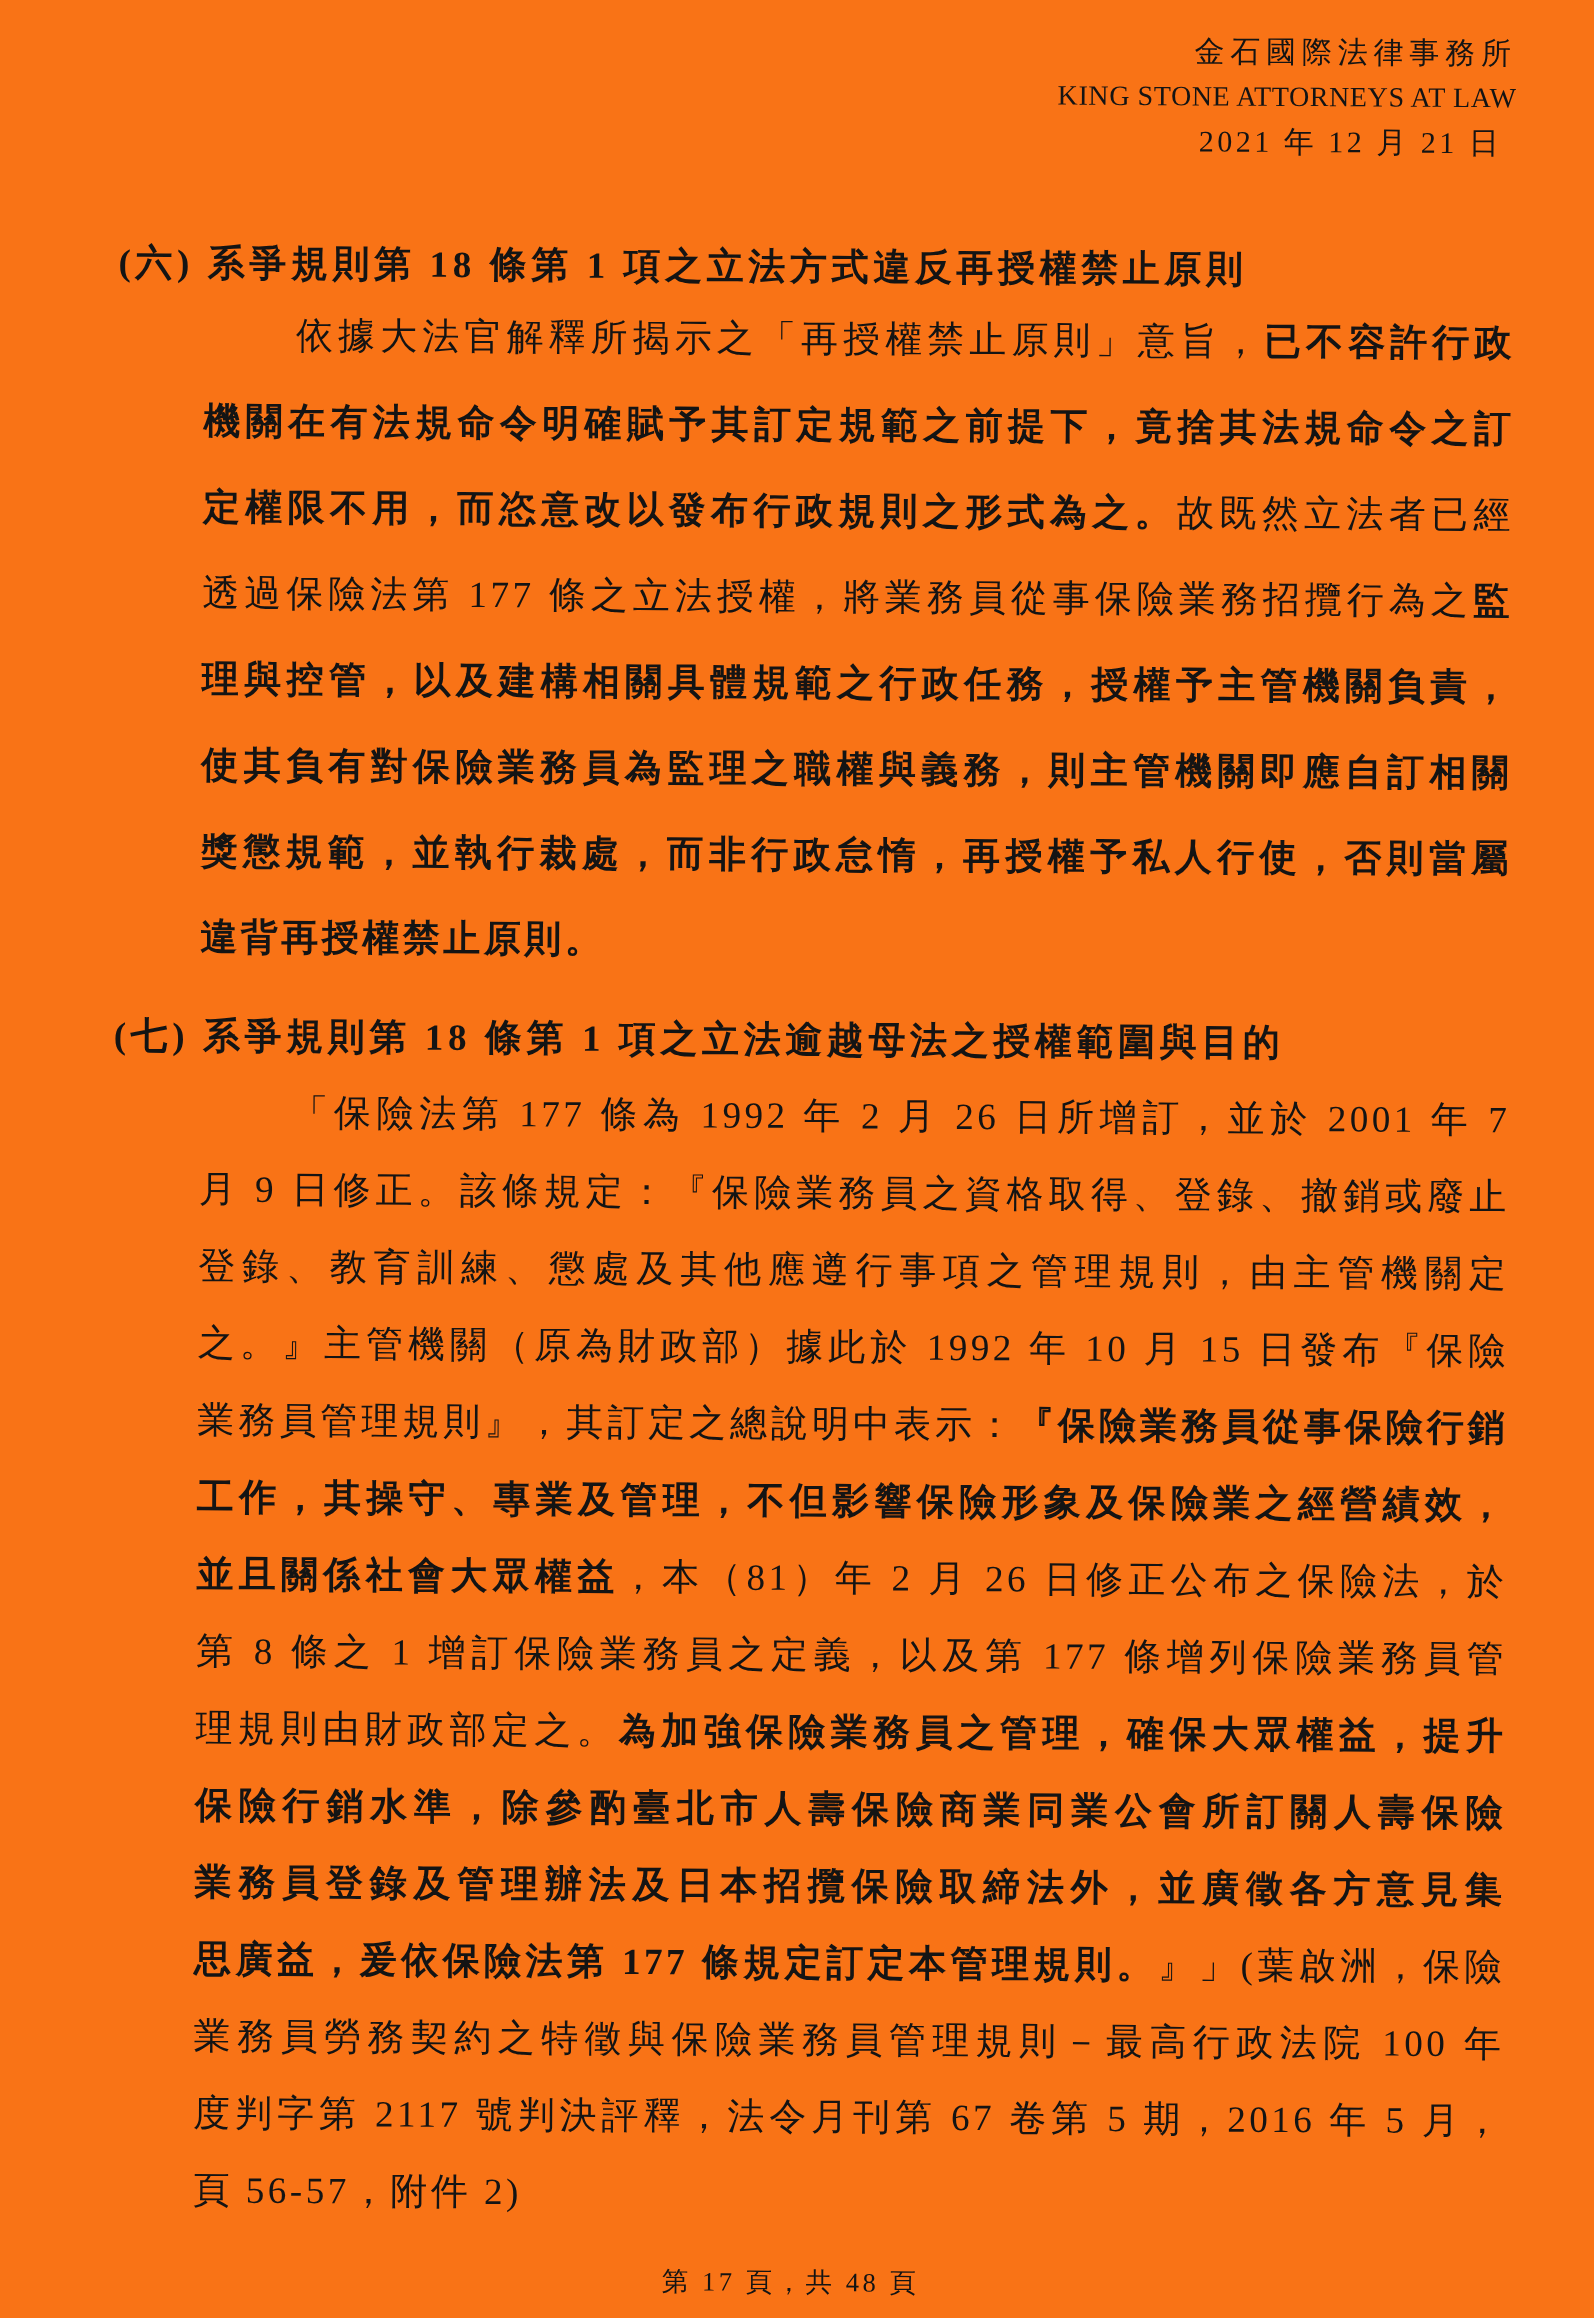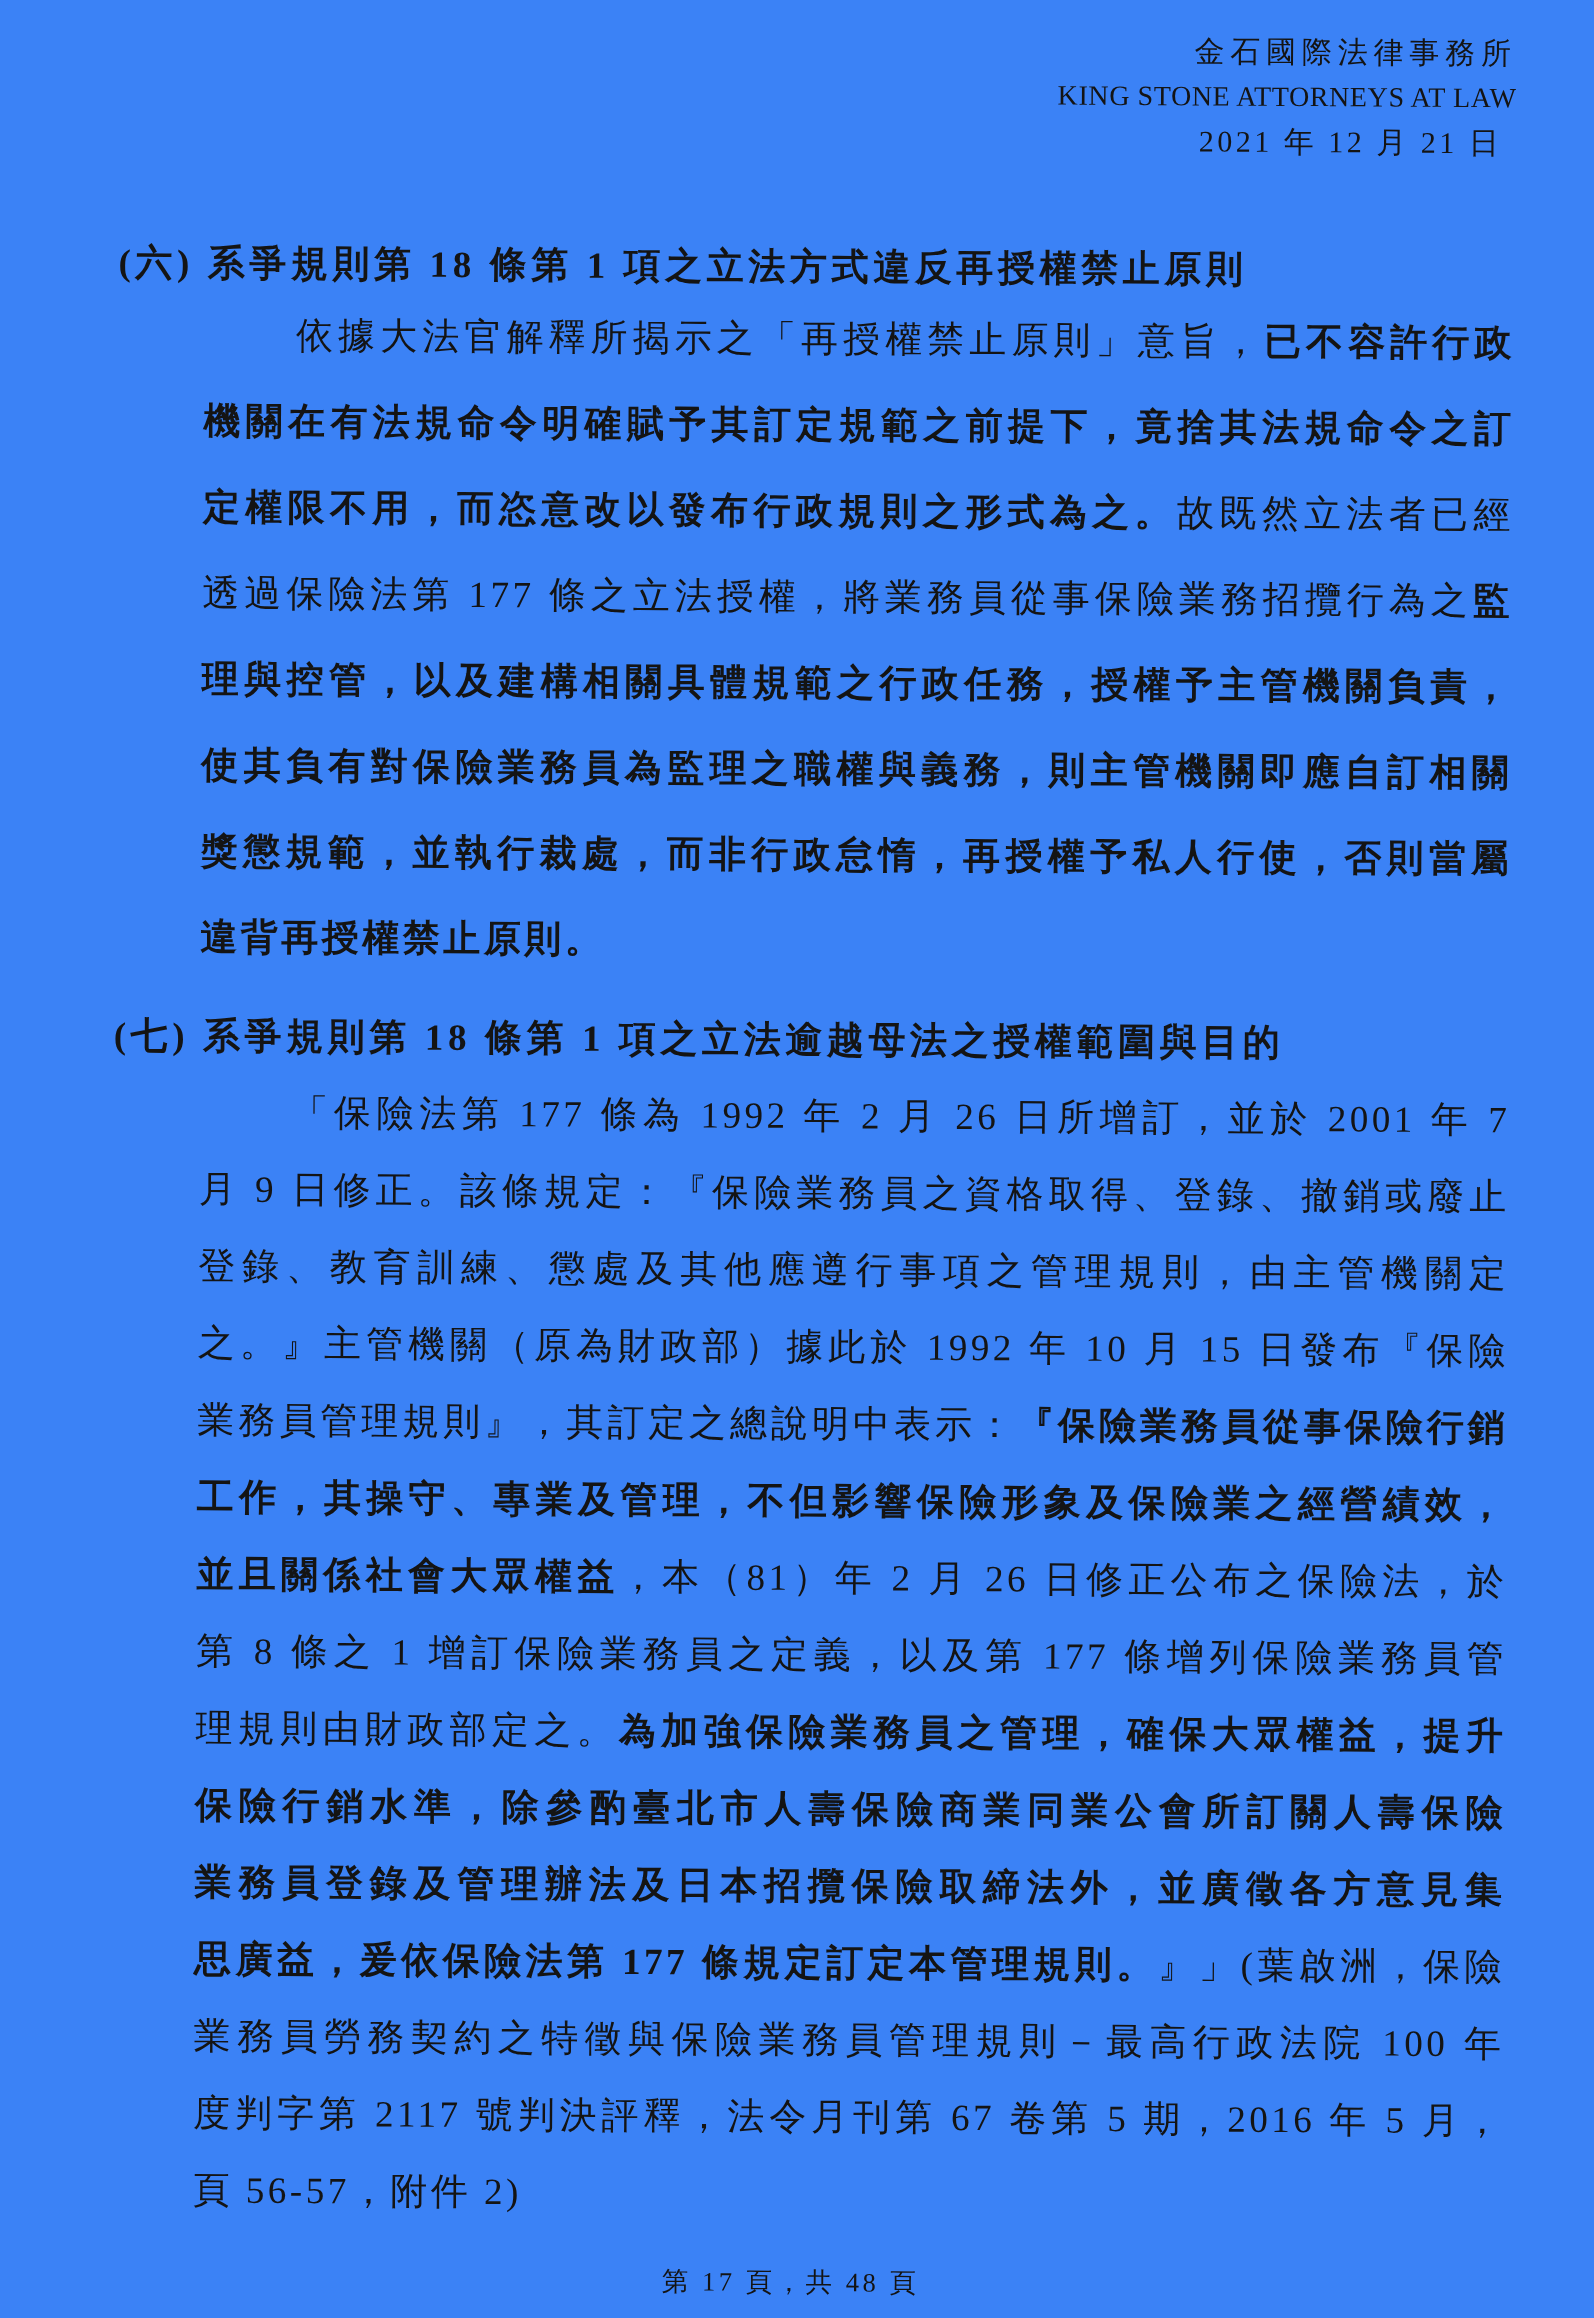--- a/index.html
+++ b/index.html
@@ -1,20 +1,20 @@
 <!DOCTYPE html>
 <html style="font-size:9.2px"><head>
 <meta charset="utf-8">
 <style>
   html,body{margin:0;padding:0;background:#e8e8e8;}
   .page{
     position:relative;
     width:1595px;height:2319px;
     margin:0 auto;
-    background:#3b82f6;
+    background:#f97316;
     overflow:hidden;
     font-family:"Liberation Serif","DejaVu Serif",serif;
     color:#141414;
   }
   .tilt{
     position:absolute;inset:0;
     transform:rotate(0.35deg);
     transform-origin:50% 50%;
   }
   

